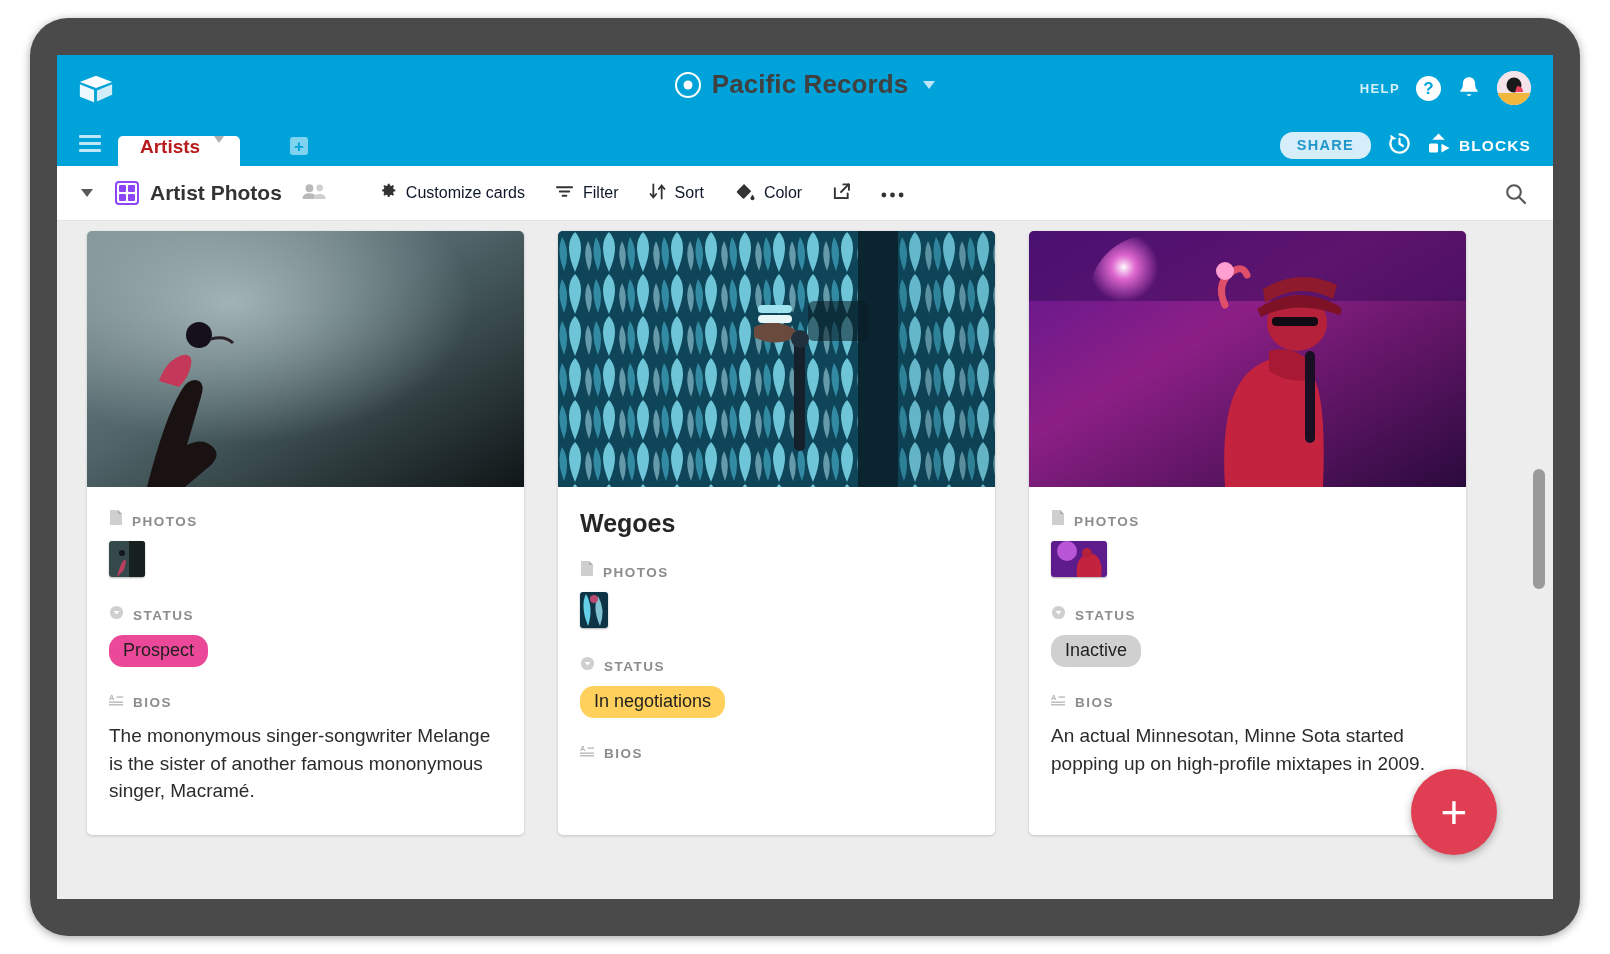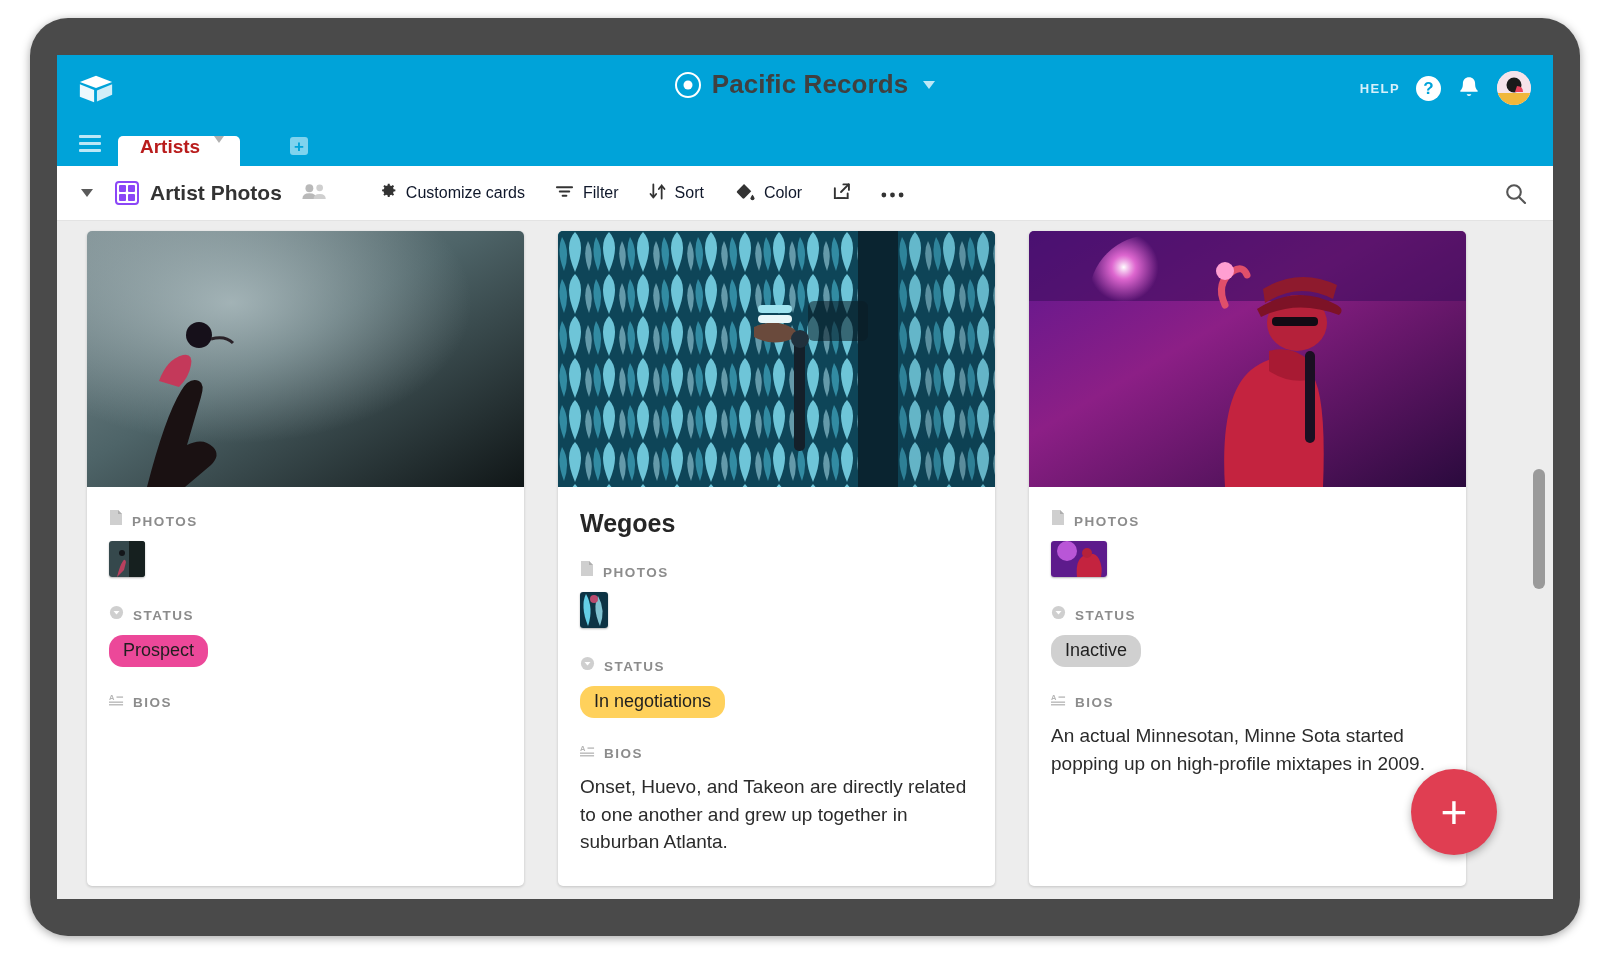--- a/index.html
+++ b/index.html
@@ -394,20 +394,40 @@
           <span></span>
     </div>
 
     <div class="tab-active">
       <span>Artists</span>
       <span class="tab-caret"></span>
     </div>
 
     <div class="tab-add">+</div>
 
+    <div class="tabrow-right">
+      <span class="share-pill">SHARE</span>
+      <span>
+        <svg viewBox="0 0 26 26" width="25" height="25">
+          <path d="M13 3.5a9.5 9.5 0 1 1-8.6 5.5" fill="none" stroke="#ffffff" stroke-width="2.3" stroke-linecap="round"></path>
+          <path d="M3.2 3.6 L4.3 9.4 L9.9 8.1 Z" fill="#ffffff"></path>
+          <path d="M13 8.2 V13.3 L16.6 15.6" fill="none" stroke="#ffffff" stroke-width="2.3" stroke-linecap="round"></path>
+        </svg>
+      </span>
+      <span class="blocks-btn">
+        <span>
+          <svg viewBox="0 0 24 22" width="23" height="21">
+            <path d="M11 0.5 L17.5 7 H4.5 Z" fill="#ffffff"></path>
+            <rect x="1" y="11" width="9.5" height="9.5" rx="1.6" fill="#ffffff"></rect>
+            <path d="M14 11.2 L22.5 15.8 L14 20.4 Z" fill="#ffffff"></path>
+          </svg>
+        </span>
+        <span>BLOCKS</span>
+      </span>
+    </div>
   </div>
 
   <div class="toolbar">
     <span class="tb-caret"></span>
 
     <span class="grid-icon">
       <i></i>
           <i></i>
           <i></i>
           <i></i>
@@ -555,20 +575,21 @@
             <span>
               <svg viewBox="0 0 16 14" width="15" height="14">
                 <text x="0" y="7" font-size="8" font-family="Liberation Sans, sans-serif" fill="#b5b5b5">A</text>
                 <rect x="8" y="3.2" width="7" height="1.4" fill="#b5b5b5"></rect>
                 <rect x="0" y="8.6" width="15" height="1.4" fill="#b5b5b5"></rect>
                 <rect x="0" y="11.4" width="15" height="1.4" fill="#b5b5b5"></rect>
               </svg>
             </span>
             <span>BIOS</span>
           </div>
+          <p class="bio-text">The mononymous singer-songwriter Melange is the sister of another famous mononymous singer, Macramé.</p>
         </div>
       </div>
 
       <div class="card">
         <div class="card-hero">
           <svg viewBox="0 0 437 256" width="437" height="256" preserveAspectRatio="none">
             <defs>
               <linearGradient id="g2" x1="0" y1="0" x2="0.9" y2="1">
                 <stop offset="0" stop-color="#1d6e86"></stop>
                 <stop offset="0.5" stop-color="#0c3b4d"></stop>
@@ -629,21 +650,20 @@
             <span>
               <svg viewBox="0 0 16 14" width="15" height="14">
                 <text x="0" y="7" font-size="8" font-family="Liberation Sans, sans-serif" fill="#b5b5b5">A</text>
                 <rect x="8" y="3.2" width="7" height="1.4" fill="#b5b5b5"></rect>
                 <rect x="0" y="8.6" width="15" height="1.4" fill="#b5b5b5"></rect>
                 <rect x="0" y="11.4" width="15" height="1.4" fill="#b5b5b5"></rect>
               </svg>
             </span>
             <span>BIOS</span>
           </div>
-          <p class="bio-text">Onset, Huevo, and Takeon are directly related to one another and grew up together in suburban Atlanta.</p>
         </div>
       </div>
 
       <div class="card">
         <div class="card-hero">
           <svg viewBox="0 0 437 256" width="437" height="256" preserveAspectRatio="none">
             <defs>
               <linearGradient id="g3" x1="0" y1="0" x2="1" y2="1">
                 <stop offset="0" stop-color="#5c1690"></stop>
                 <stop offset="0.4" stop-color="#8c1f86"></stop>

